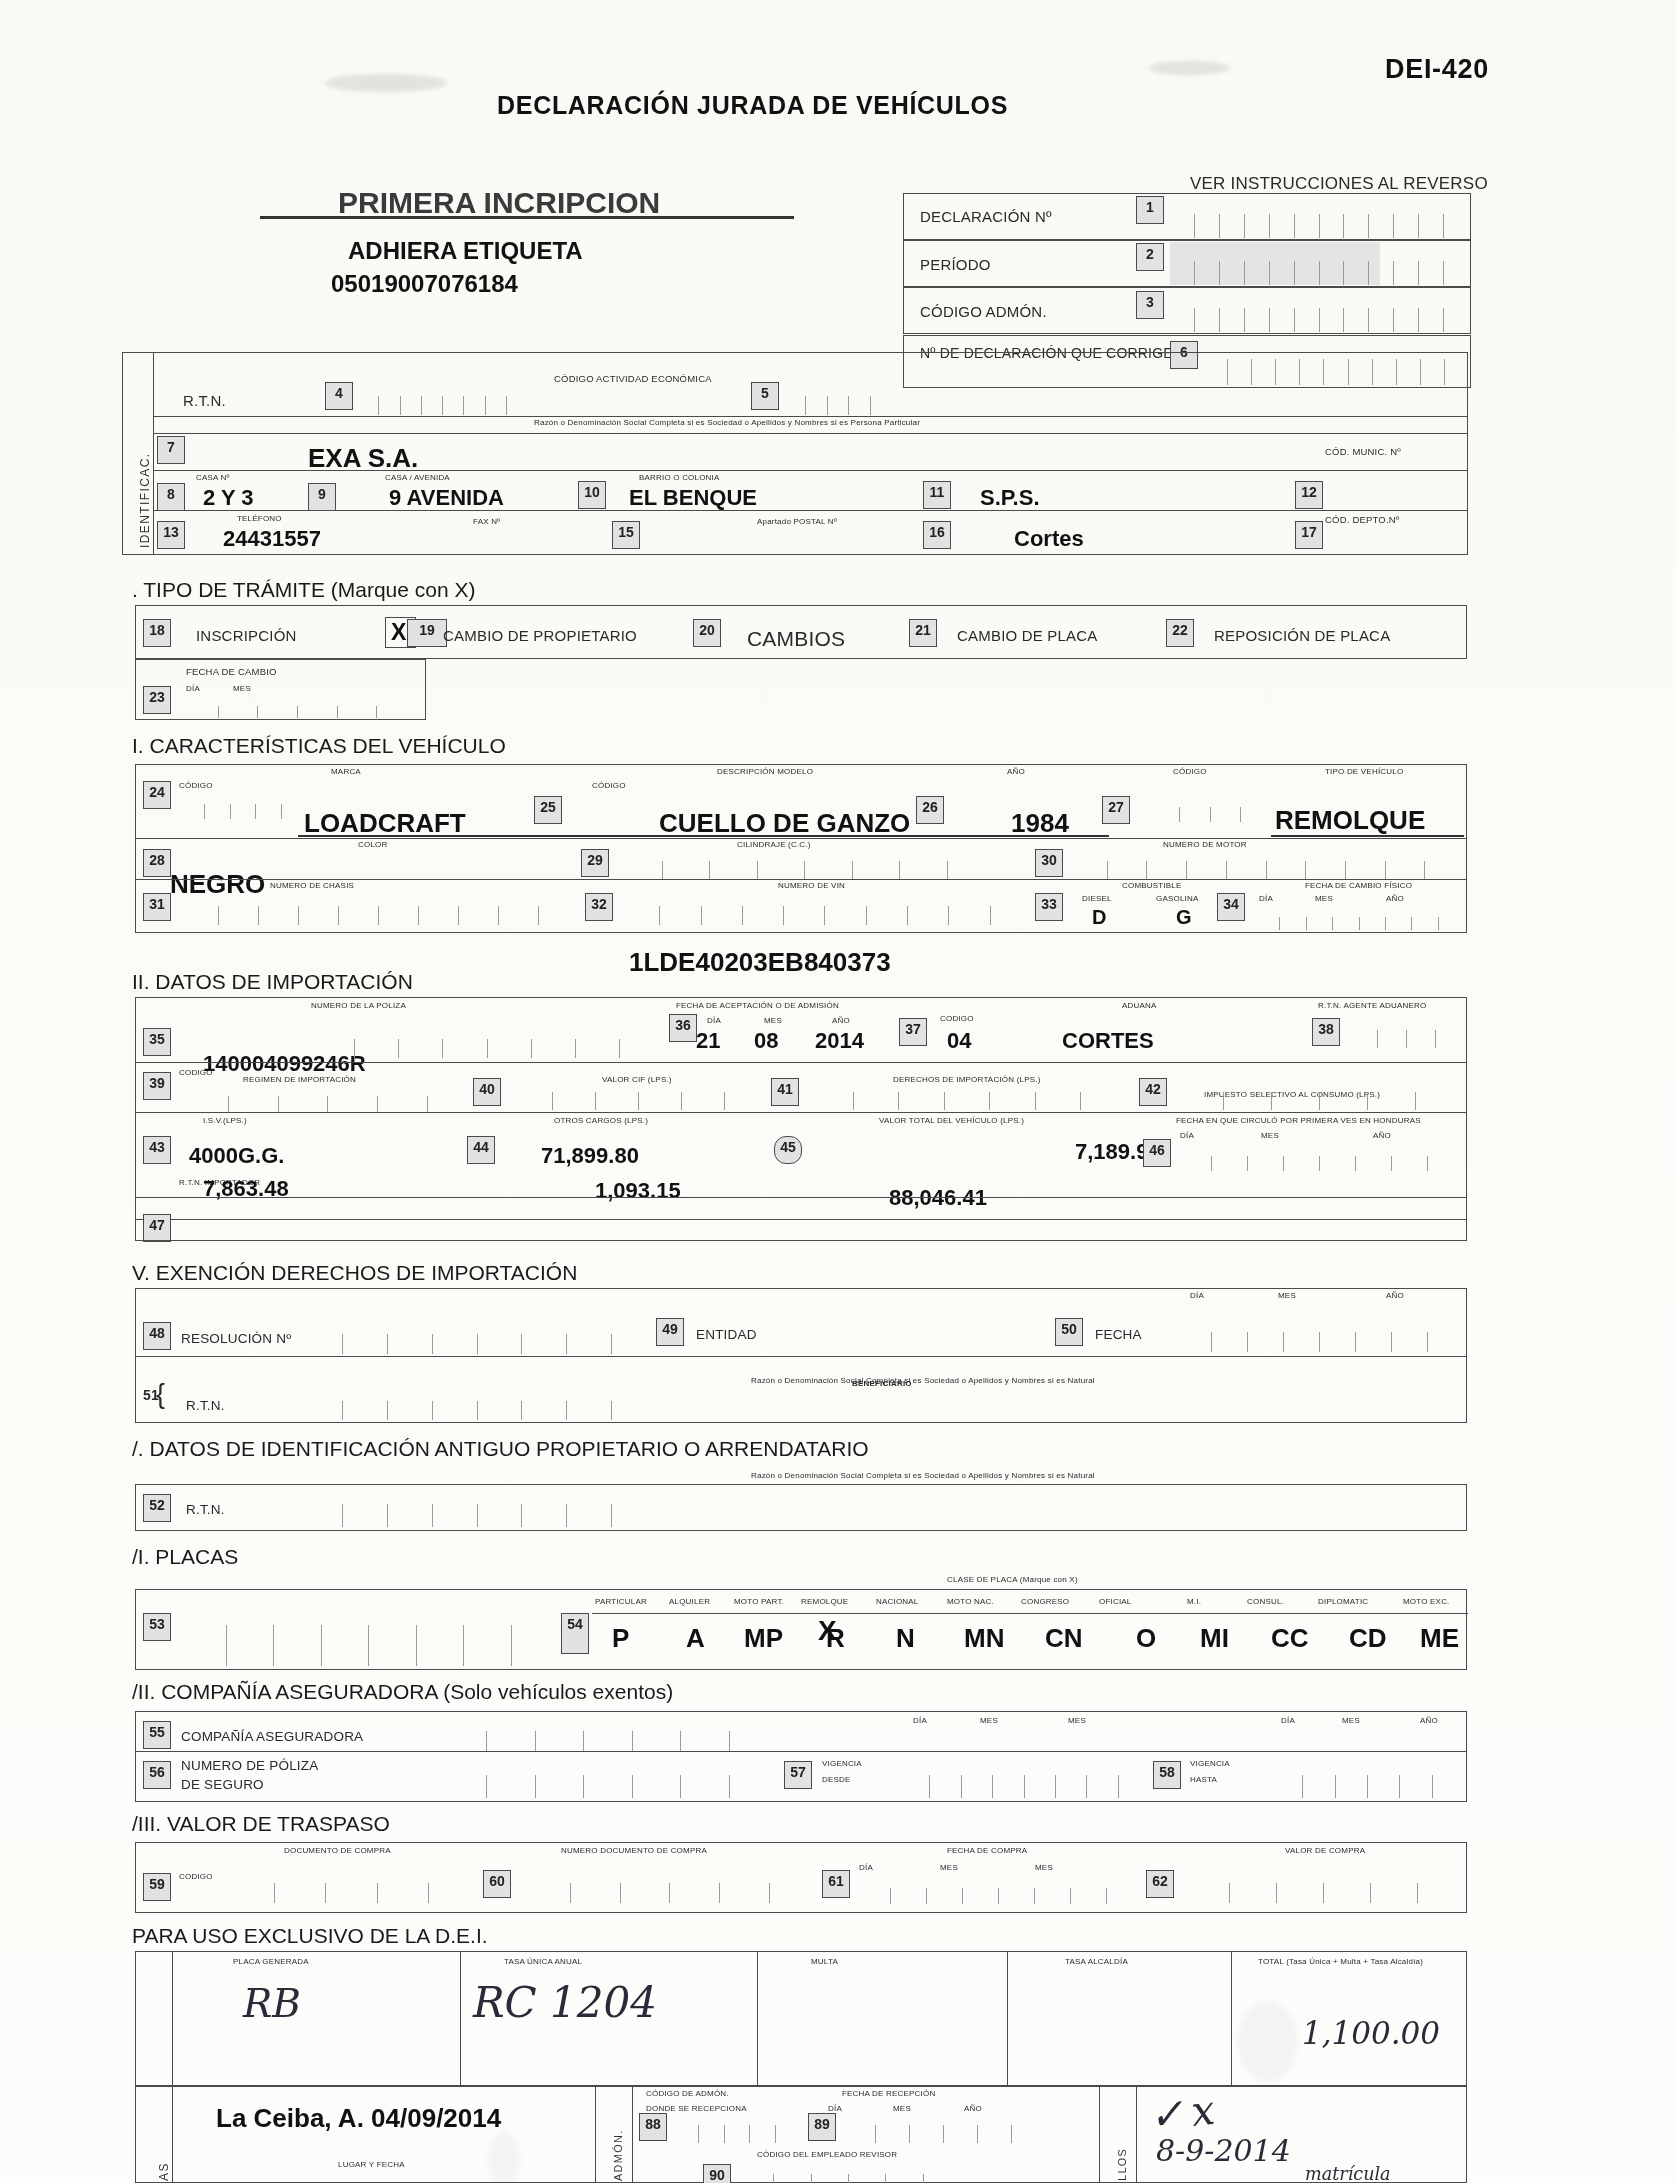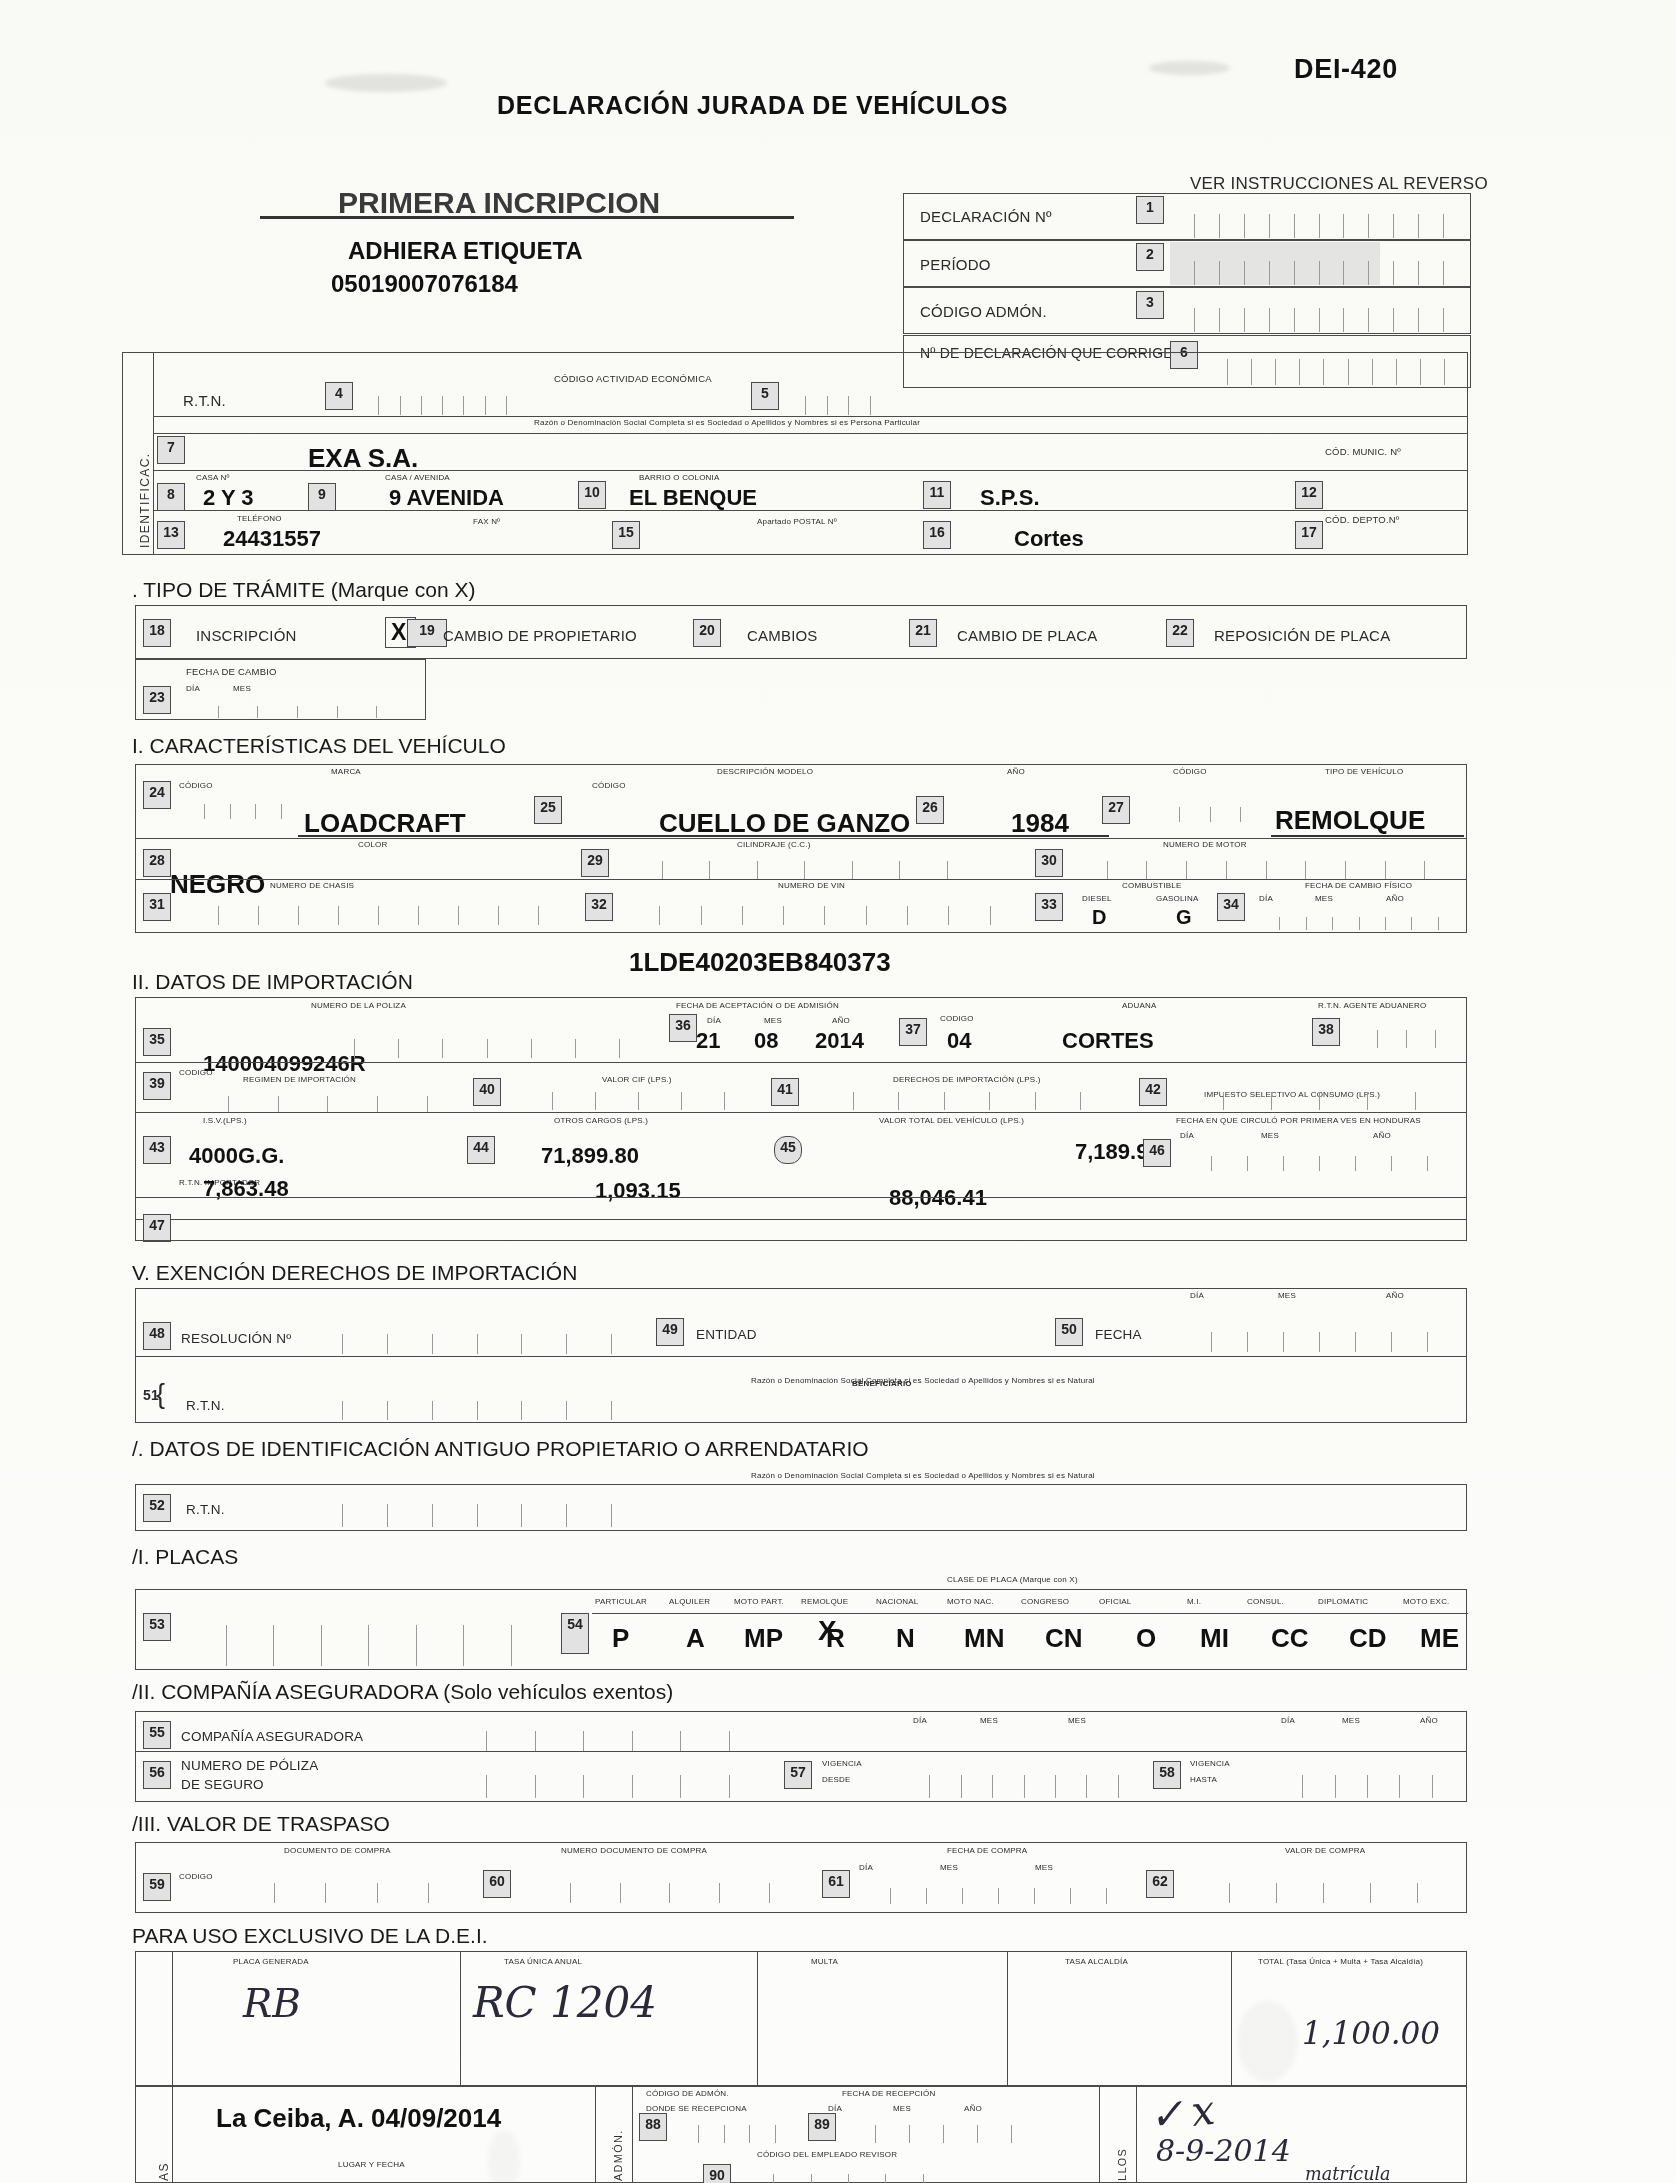--- a/index.html
+++ b/index.html
@@ -137,21 +137,21 @@
     border-radius: 50%;
     filter: blur(2px);
   }
 </style>
 </head>
 <body>
 
 <div class="page">
   <div class="scan-tint"></div>
 
-  <div class="formcode" style="left:1294px; top:54px;">DEI-420</div>
+  <div class="formcode" style="left:1385px; top:54px;">DEI-420</div>
   <div class="title" style="left:497px; top:91px;">DECLARACIÓN JURADA DE VEHÍCULOS</div>
   <div class="smudge" style="left:325px; top:74px; width:122px; height:17.6px;"></div>
   <div class="smudge" style="left:1149px; top:61px; width:81px; height:13.5px;"></div>
 
   <div class="lbl" style="left:1190px; top:174px; font-size:17px;">VER INSTRUCCIONES AL REVERSO</div>
 
   <div class="fill big" style="left:338px; top:186px; font-size:30px; color:#3a3a3a;">PRIMERA INCRIPCION</div>
   <div class="underline" style="left:260px; top:216px; width:534px; height:2.7px;"></div>
   <div class="fill" style="left:348px; top:237px; font-size:24px;">ADHIERA ETIQUETA</div>
   <div class="fill" style="left:331px; top:270px; font-size:24px;">05019007076184</div>
@@ -292,21 +292,21 @@
   <div class="sect" style="left:132px; top:578px;">. TIPO DE TRÁMITE (Marque con X)</div>
 
   <div class="bx" style="left:135px; top:605px; width:1332px; height:54px;"></div>
   <div class="num" style="left:143px; top:619px; width:28px; height:28px;">18</div>
   <div class="lbl" style="left:196px; top:627px; font-size:15px;">INSCRIPCIÓN</div>
   <div class="bx" style="left:385px; top:617px; width:31px; height:31px;"></div>
   <div class="xmark" style="left:391px; top:619px;">X</div>
   <div class="num" style="left:407px; top:619px; width:40px; height:28px;">19</div>
   <div class="lbl" style="left:443px; top:627px; font-size:15px;">CAMBIO DE PROPIETARIO</div>
   <div class="num" style="left:693px; top:619px; width:28px; height:28px;">20</div>
-  <div class="lbl" style="left:747px; top:627px; font-size:15px;">CAMBIOS</div>
+  <div class="lbl" style="left:747px; top:627px; font-size:21px;">CAMBIOS</div>
   <div class="num" style="left:909px; top:619px; width:28px; height:28px;">21</div>
   <div class="lbl" style="left:957px; top:627px; font-size:15px;">CAMBIO DE PLACA</div>
   <div class="num" style="left:1166px; top:619px; width:28px; height:28px;">22</div>
   <div class="lbl" style="left:1214px; top:627px; font-size:15px;">REPOSICIÓN DE PLACA</div>
 
   <div class="bx" style="left:135px; top:659px; width:291px; height:61px;"></div>
   <div class="lbl sm" style="left:186px; top:666px;">FECHA DE CAMBIO</div>
   <div class="num" style="left:143px; top:686px; width:28px; height:28px;">23</div>
   <div class="lbl xs" style="left:186px; top:684px;">DÍA</div>
   <div class="lbl xs" style="left:233px; top:684px;">MES</div>

